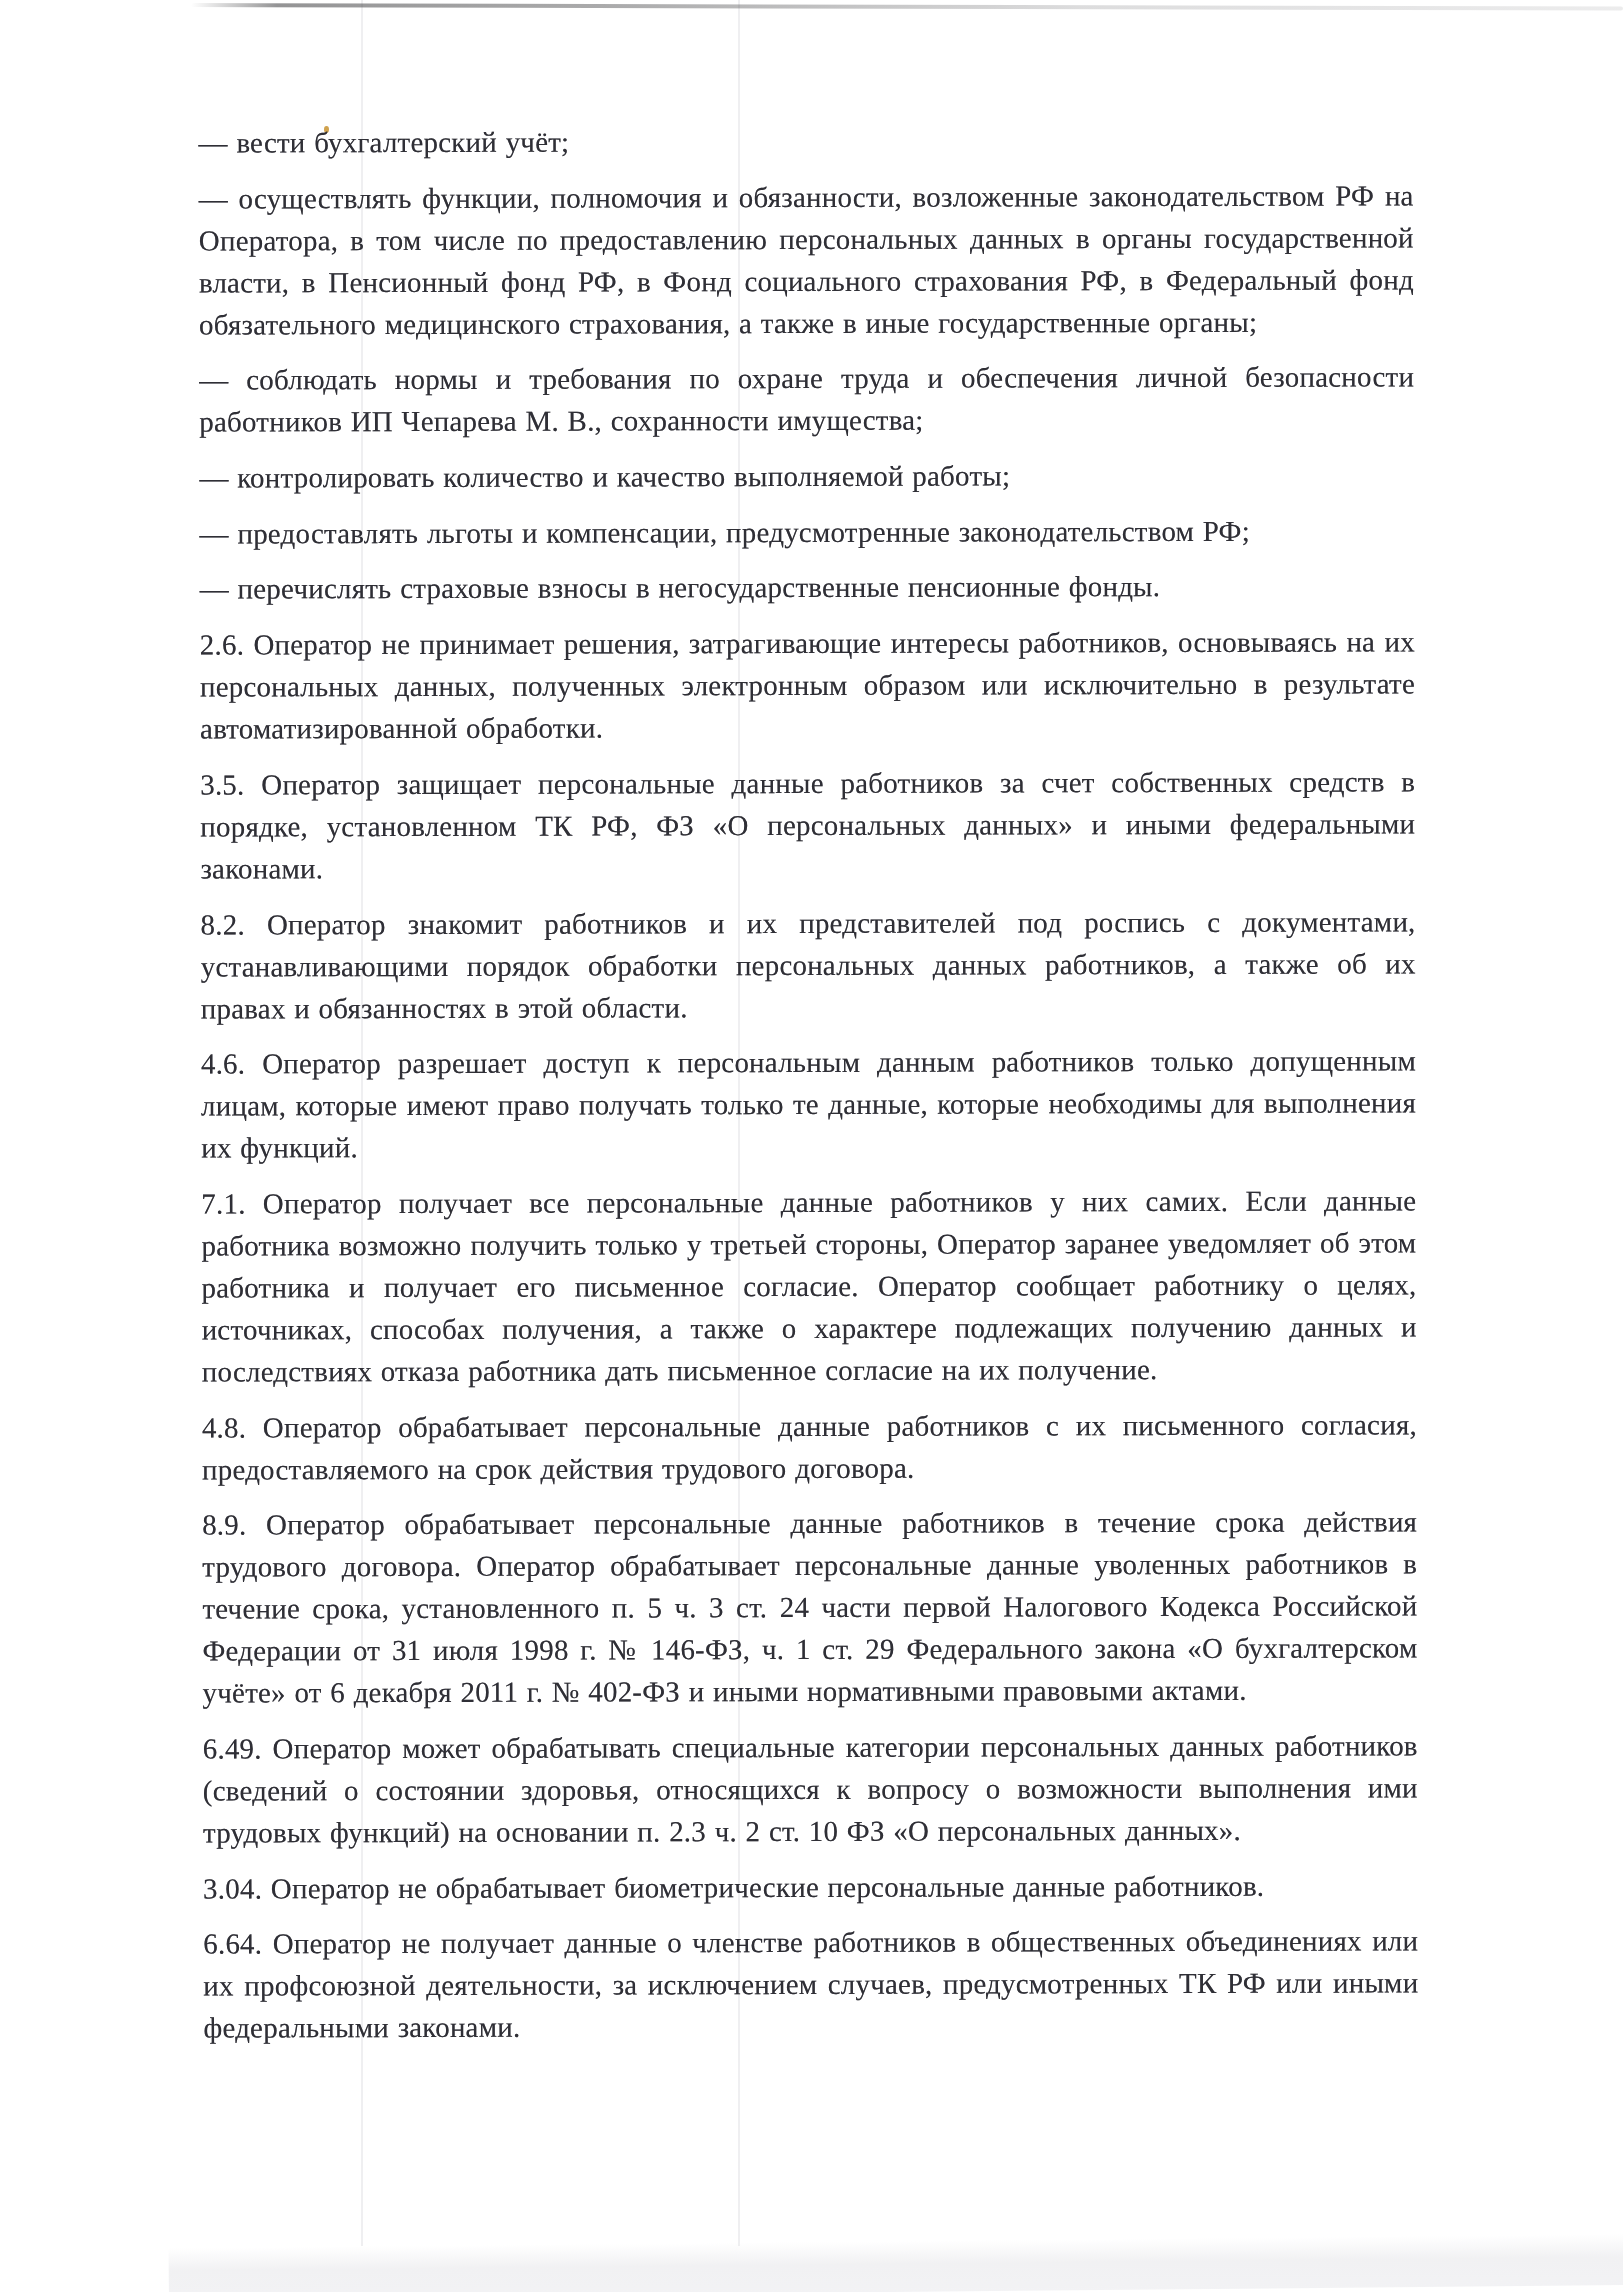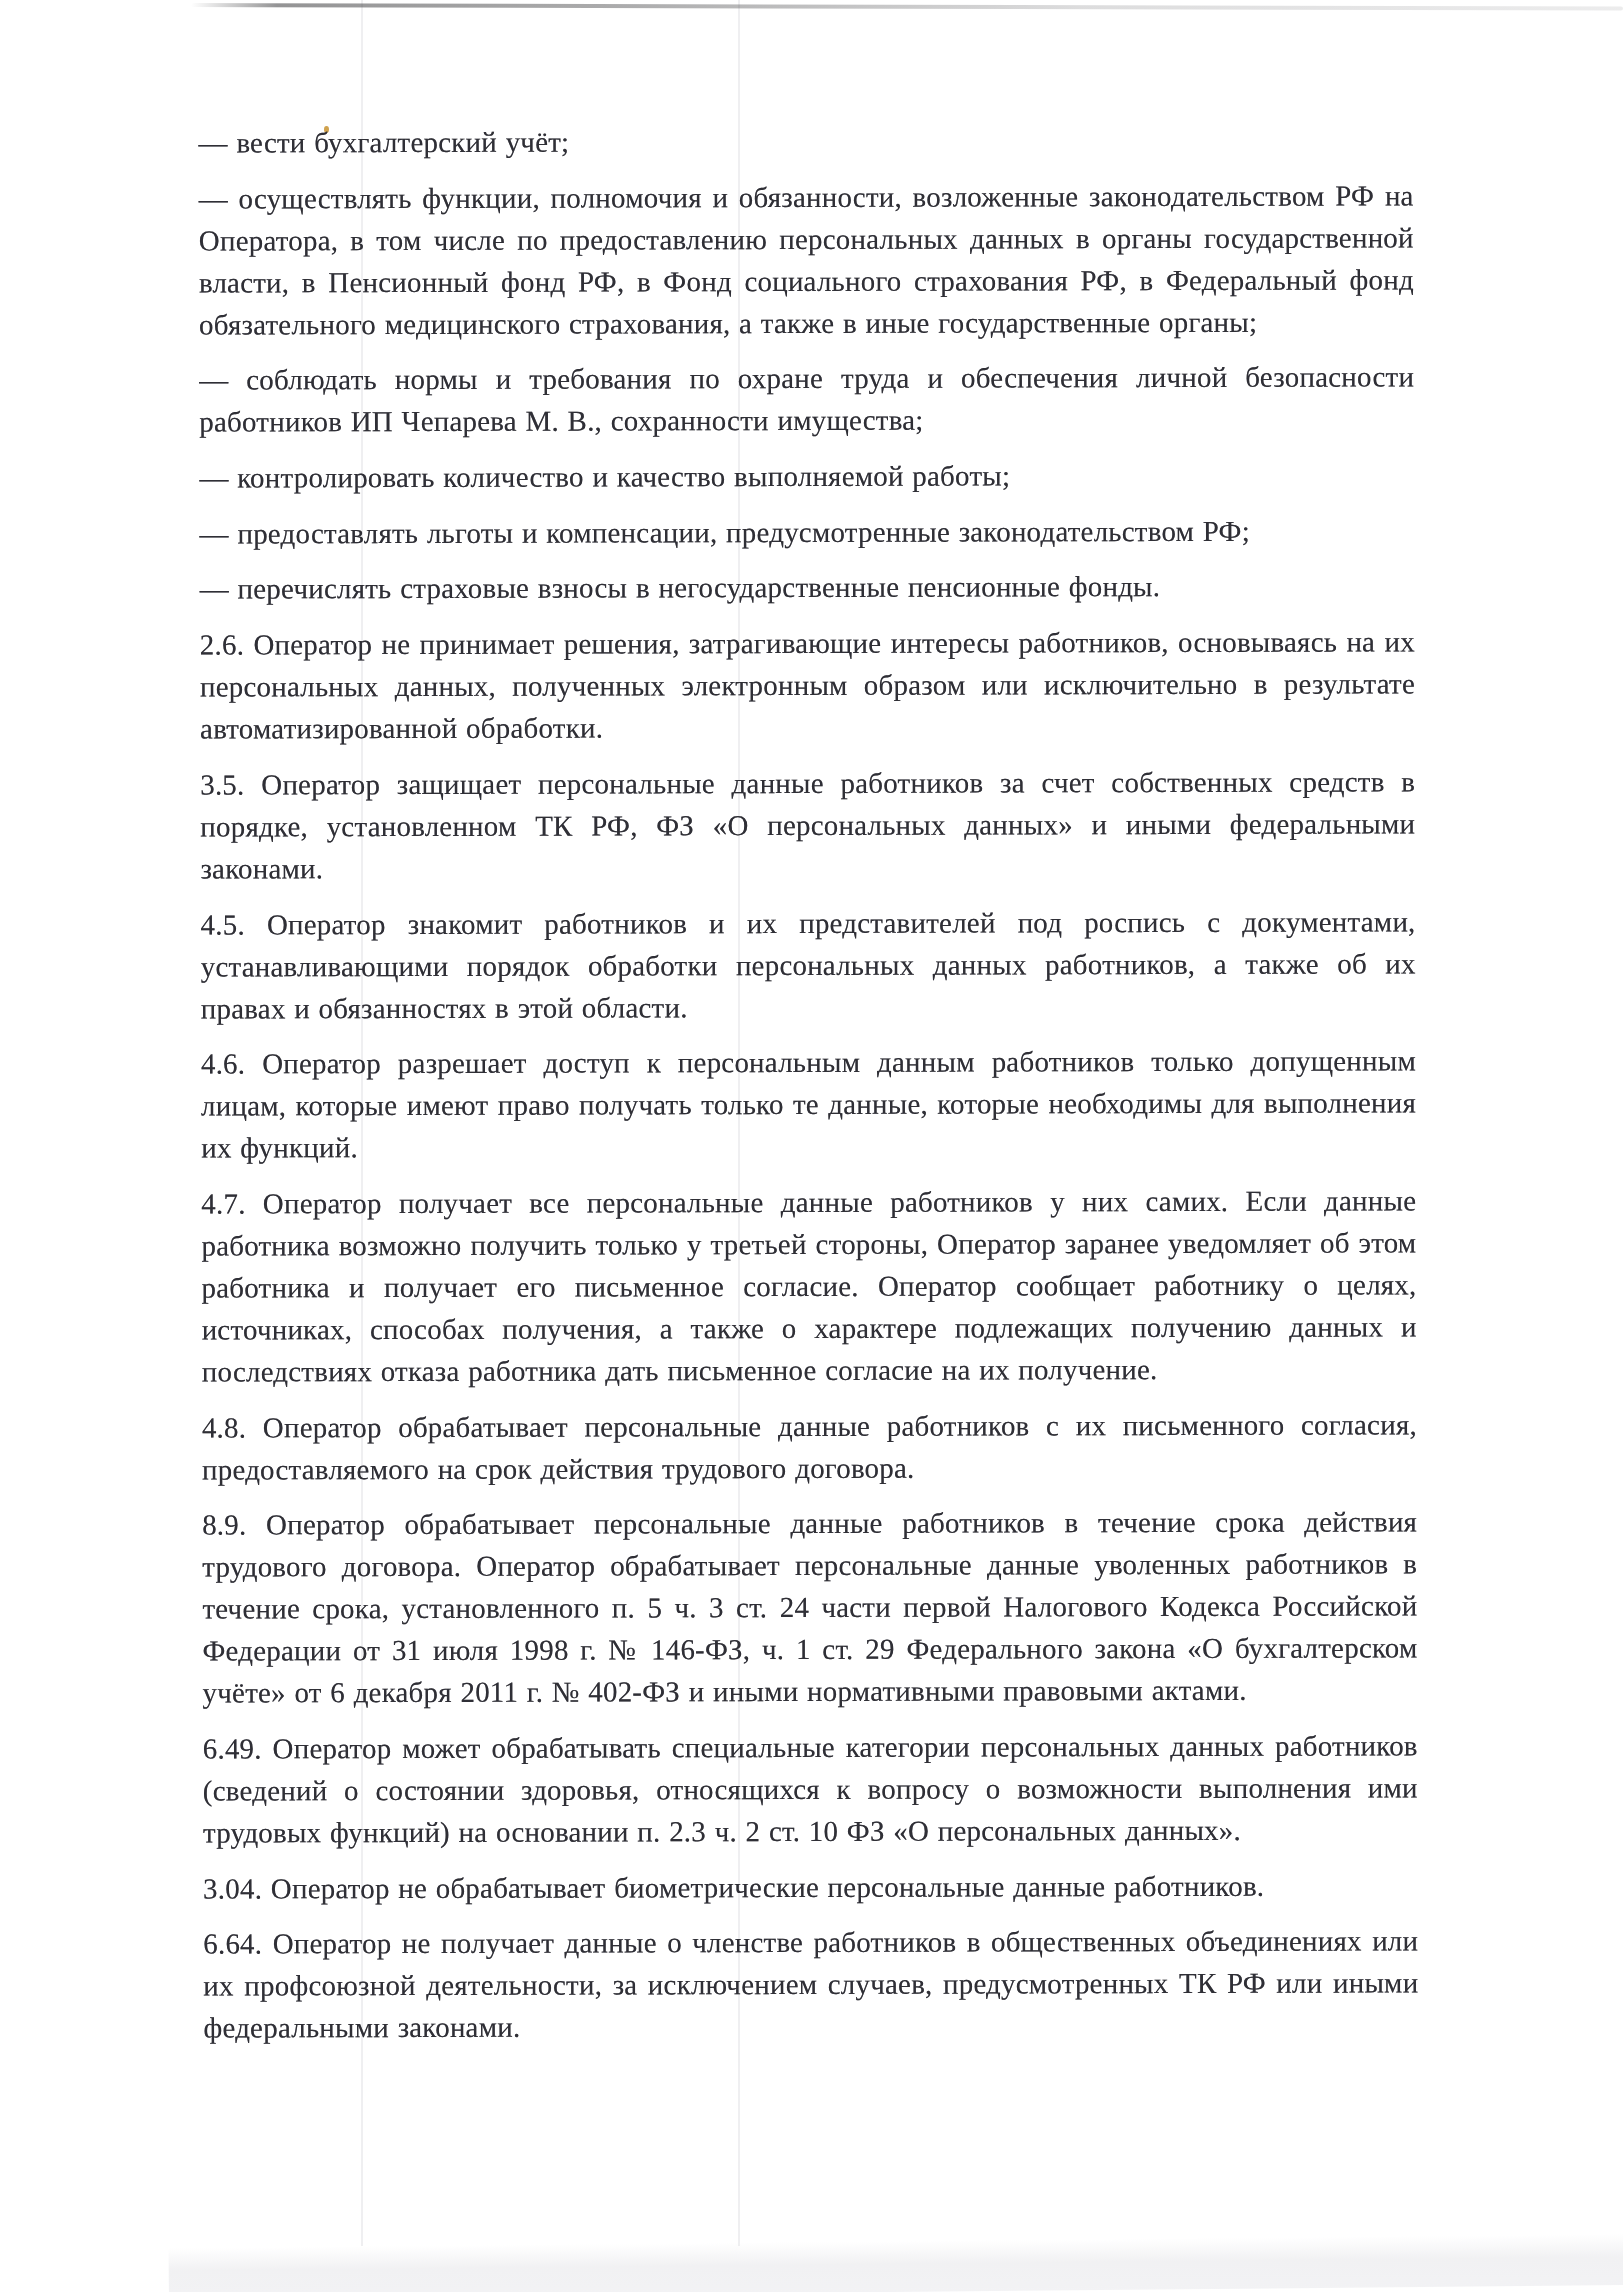--- a/index.html
+++ b/index.html
@@ -95,27 +95,27 @@
   <p class="para">— предоставлять льготы и компенсации, предусмотренные законодательством РФ;</p>
 
   <p class="para">— перечислять страховые взносы в негосударственные пенсионные фонды.</p>
 
   <p class="para"><span class="num">2.6.</span>
     <span>Оператор не принимает решения, затрагивающие интересы работников, основываясь на их персональных данных, полученных электронным образом или исключительно в результате автоматизированной обработки.</span></p>
 
   <p class="para"><span class="num">3.5.</span>
     <span>Оператор защищает персональные данные работников за счет собственных средств в порядке, установленном ТК РФ, ФЗ «О персональных данных» и иными федеральными законами.</span></p>
 
-  <p class="para"><span class="num">4.5.</span>
+  <p class="para"><span class="num">8.2.</span>
     <span>Оператор знакомит работников и их представителей под роспись с документами, устанавливающими порядок обработки персональных данных работников, а также об их правах и обязанностях в этой области.</span></p>
 
   <p class="para"><span class="num">4.6.</span>
     <span>Оператор разрешает доступ к персональным данным работников только допущенным лицам, которые имеют право получать только те данные, которые необходимы для выполнения их функций.</span></p>
 
-  <p class="para"><span class="num">4.7.</span>
+  <p class="para"><span class="num">7.1.</span>
     <span>Оператор получает все персональные данные работников у них самих. Если данные работника возможно получить только у третьей стороны, Оператор заранее уведомляет об этом работника и получает его письменное согласие. Оператор сообщает работнику о целях, источниках, способах получения, а также о характере подлежащих получению данных и последствиях отказа работника дать письменное согласие на их получение.</span></p>
 
   <p class="para"><span class="num">4.8.</span>
     <span>Оператор обрабатывает персональные данные работников с их письменного согласия, предоставляемого на срок действия трудового договора.</span></p>
 
   <p class="para"><span class="num">8.9.</span>
     <span>Оператор обрабатывает персональные данные работников в течение срока действия трудового договора. Оператор обрабатывает персональные данные уволенных работников в течение срока, установленного п. 5 ч. 3 ст. 24 части первой Налогового Кодекса Российской Федерации от 31 июля 1998 г. № 146-ФЗ, ч. 1 ст. 29 Федерального закона «О бухгалтерском учёте» от 6 декабря 2011 г. № 402-ФЗ и иными нормативными правовыми актами.</span></p>
 
   <p class="para"><span class="num">6.49.</span>
     <span>Оператор может обрабатывать специальные категории персональных данных работников (сведений о состоянии здоровья, относящихся к вопросу о возможности выполнения ими трудовых функций) на основании п. 2.3 ч. 2 ст. 10 ФЗ «О персональных данных».</span></p>

